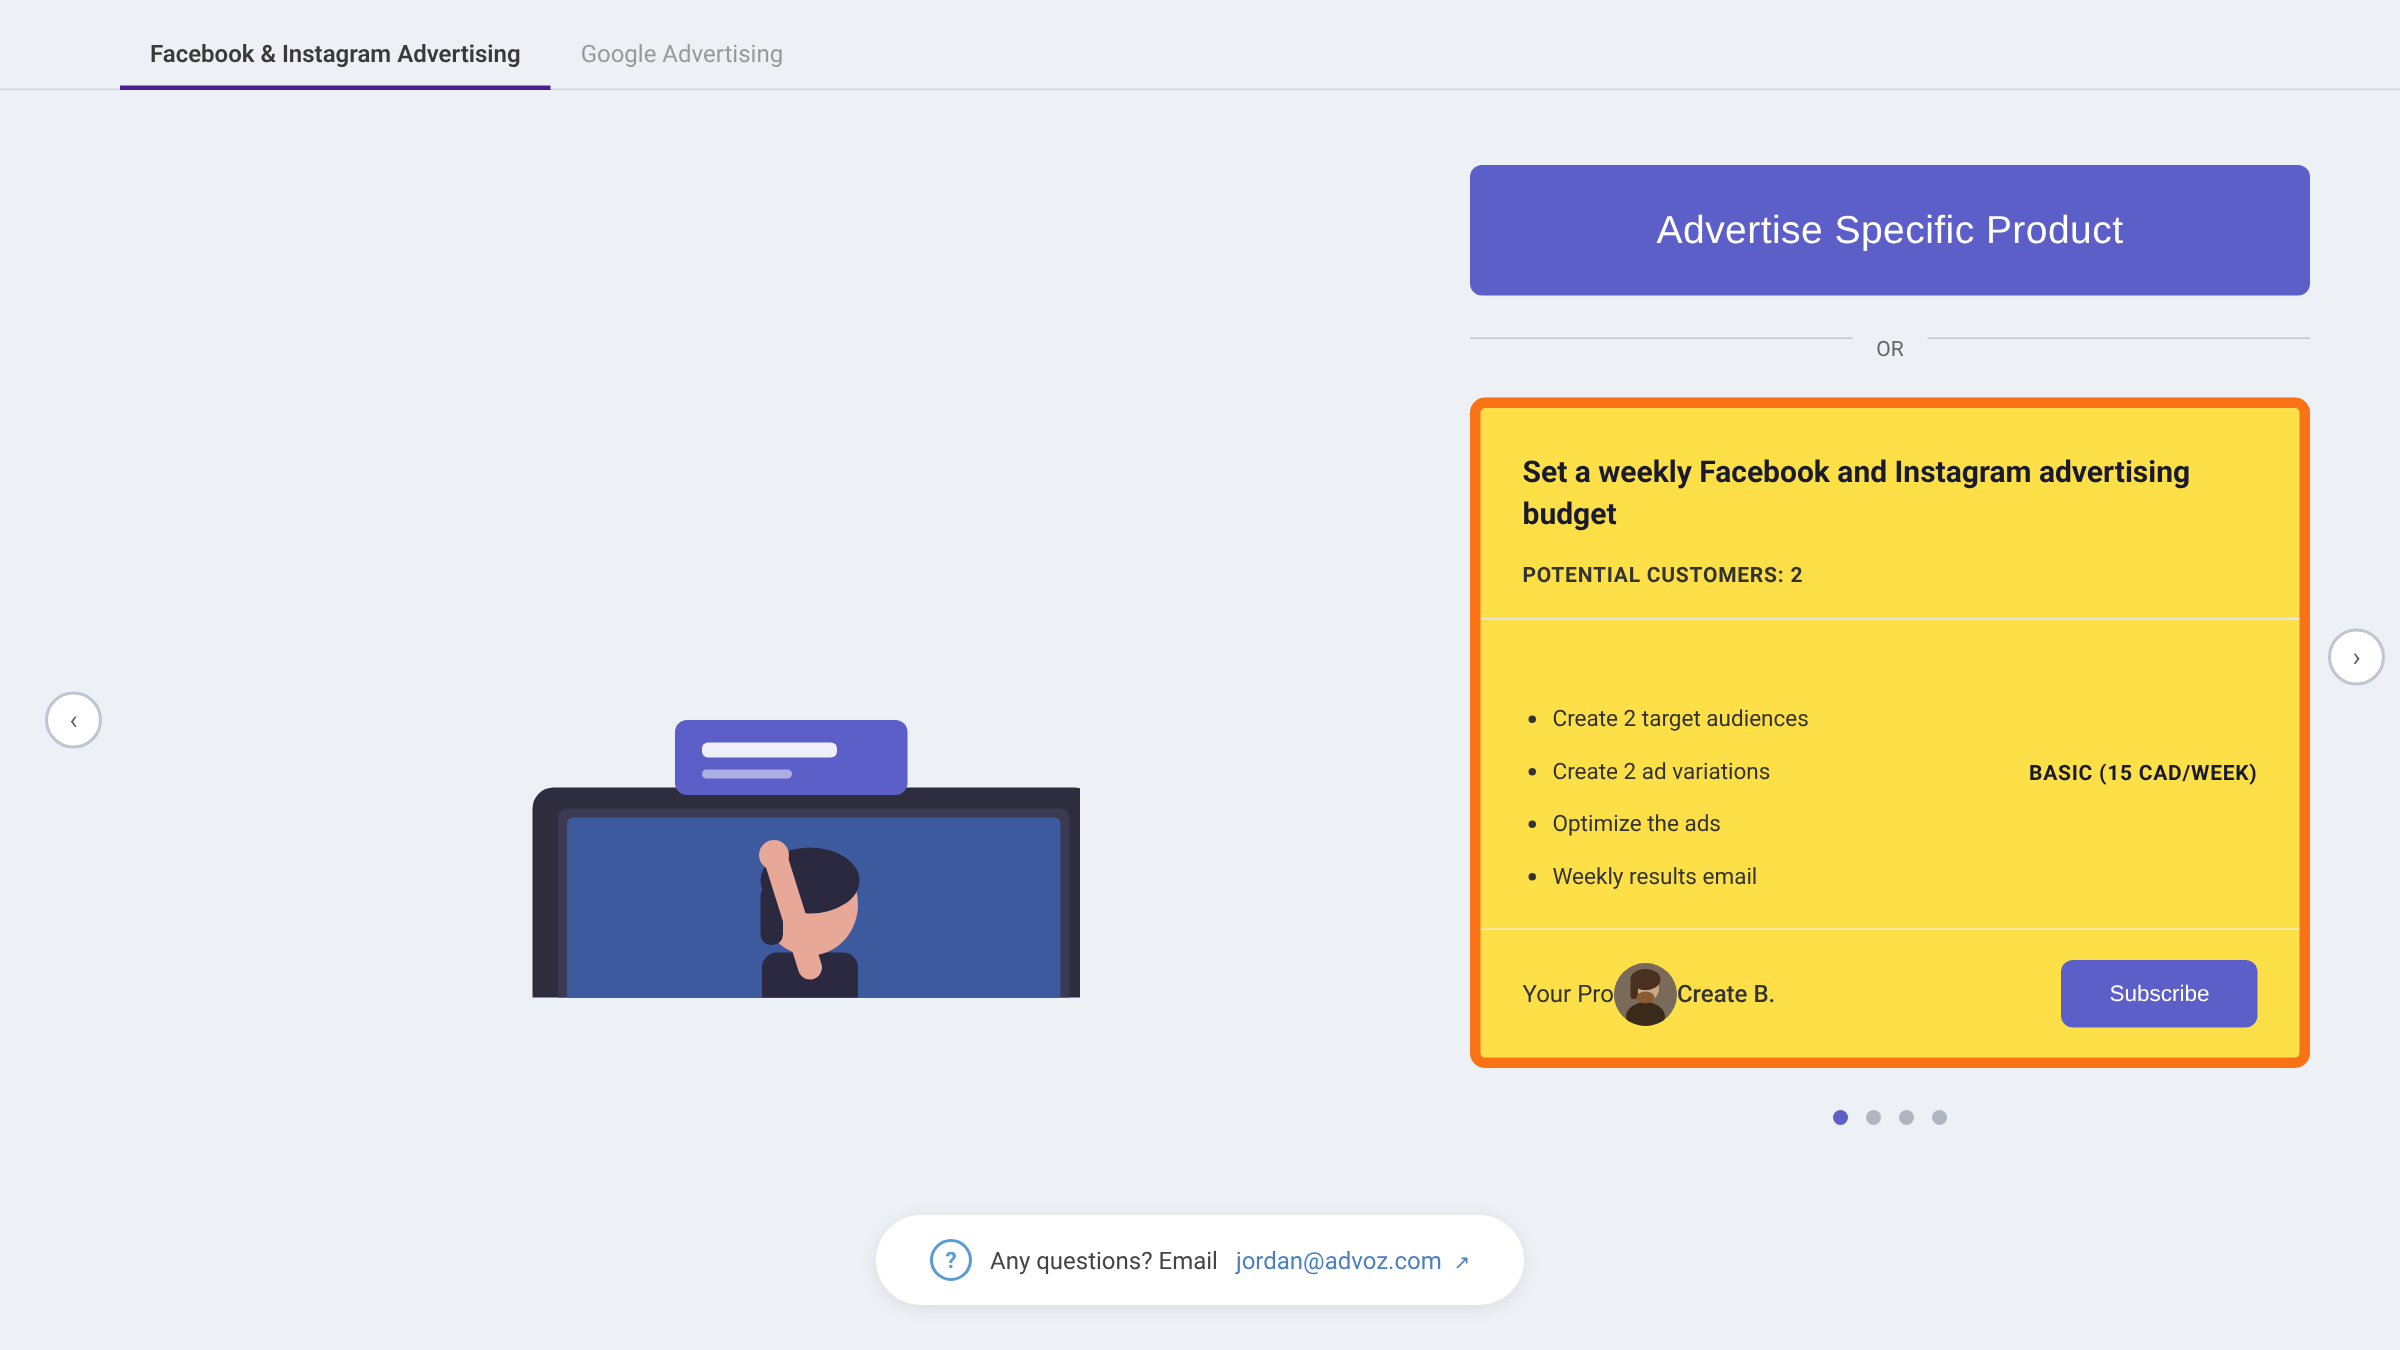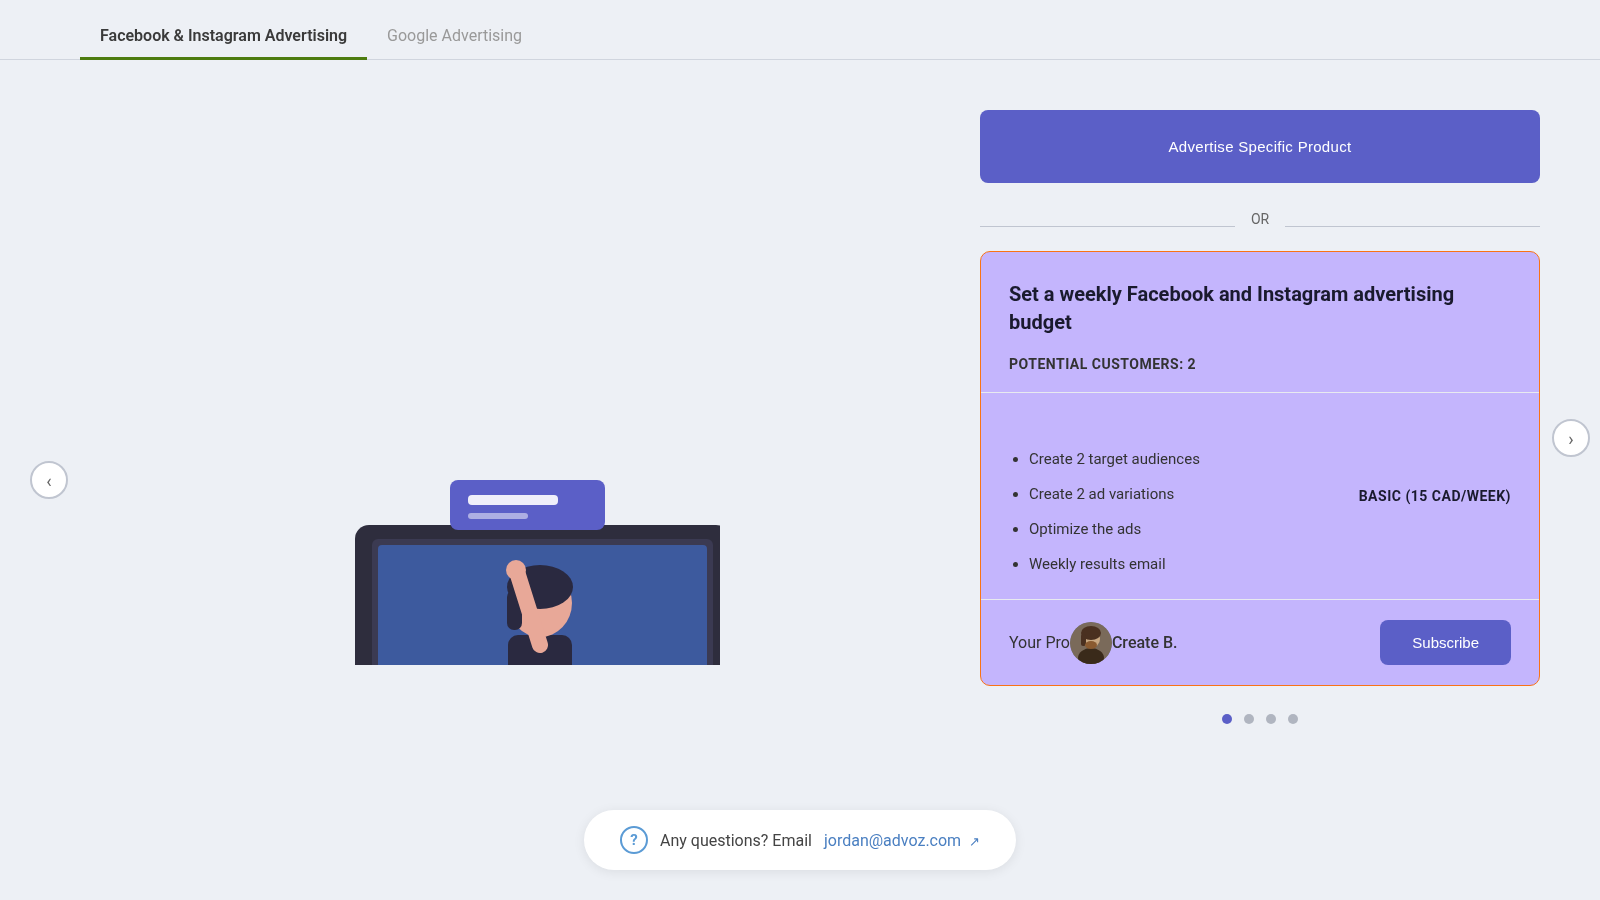--- a/index.html
+++ b/index.html
@@ -24,21 +24,21 @@
     .tab {
       padding: 12px 20px;
       font-size: 16px;
       color: #999;
       cursor: pointer;
       border-bottom: 3px solid transparent;
       margin-bottom: -1px;
     }
     .tab.active {
       color: #3a3a3a;
-      border-bottom: 3px solid #4d7c0f;
+      border-bottom: 3px solid #4c1d95;
       font-weight: 600;
     }
 
     
     .main-content {
       display: flex;
       flex-direction: row;
       height: calc(900px - 60px);
       position: relative;
     }
@@ -63,53 +63,53 @@
     }
 
     
     .advertise-btn {
       width: 100%;
       background: #5b5fc7;
       color: white;
       border: none;
       border-radius: 8px;
       padding: 28px 20px;
-      font-size: 15px;
+      font-size: 26px;
       font-weight: 500;
       cursor: pointer;
       letter-spacing: 0.3px;
       margin-bottom: 28px;
     }
 
     
     .or-divider {
       display: flex;
-      align-items: flex-end;
+      align-items: flex-start;
       width: 100%;
       margin-bottom: 24px;
       color: #555;
       font-size: 14px;
     }
     .or-line {
       flex: 1;
       height: 1px;
       background: #c0c5d0;
     }
     .or-text {
       padding: 0 16px;
       color: #666;
       font-size: 14px;
     }
 
     
     .card {
       width: 100%;
-      background: #c4b5fd;
+      background: #fde047;
       border-radius: 10px;
-      border: 1px solid #f97316;
+      border: 7px solid #f97316;
       overflow: hidden;
       margin-bottom: 28px;
     }
     .card-top {
       padding: 28px 28px 20px 28px;
       border-bottom: 1px solid #e8eaf0;
     }
     .card-title {
       font-size: 20px;
       font-weight: 700;

